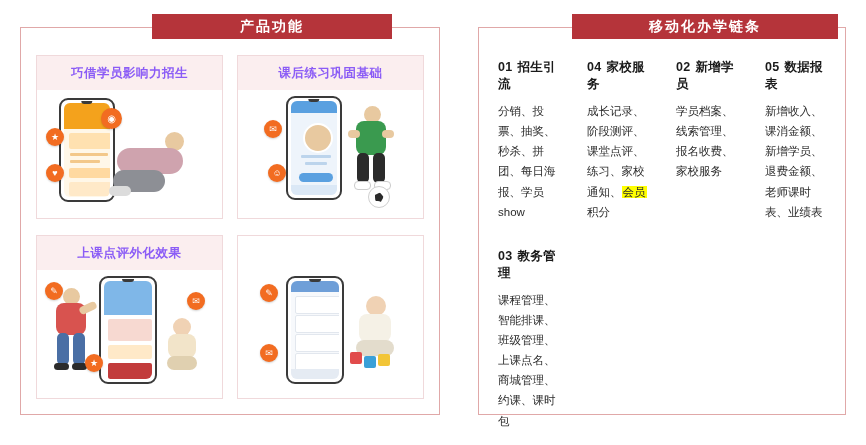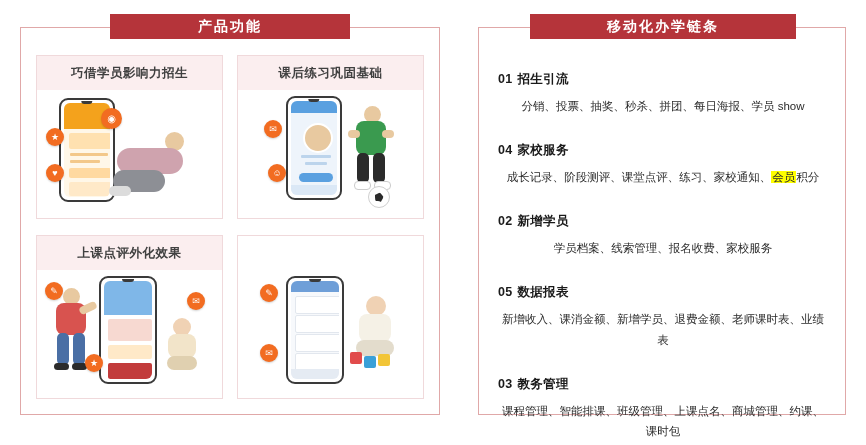--- a/index.html
+++ b/index.html
@@ -48,20 +48,21 @@
     background: #b5343a;
     color: #ffffff;
     font-size: 14px;
     font-weight: bold;
     letter-spacing: 2px;
     display: flex;
     align-items: center;
     justify-content: center;
     height: 25px;
     z-index: 5;
+    margin-left: 42px;
   }
   .banner-left {
     left: 110px;
     top: 14px;
     width: 240px;
   }
   .banner-right {
     left: 530px;
     top: 14px;
     width: 266px;
@@ -91,21 +92,21 @@
     left: 0;
     right: 0;
     top: 0;
     height: 34px;
     background: #fbeeef;
     display: flex;
     align-items: center;
     justify-content: center;
     font-size: 12.5px;
     font-weight: bold;
-    color: #404040;
+    color: #8b5cf6;
     letter-spacing: 0.5px;
   }
   .card-body {
     position: absolute;
     left: 0;
     right: 0;
     top: 34px;
     bottom: 0;
     background: #ffffff;
   }
@@ -193,25 +194,25 @@
   .scr-line {
     position: absolute;
     background: #dcdcdc;
     border-radius: 1px;
   }
 
   
   .chain {
     position: absolute;
     left: 20px;
-    top: 44px;
+    top: 32px;
     width: 330px;
     height: 340px;
     display: grid;
-    grid-template-columns: 1fr;
+    grid-template-columns: 1fr 1fr 1fr 1fr;
     grid-template-rows: 1fr 1fr 1fr;
     column-gap: 22px;
     row-gap: 14px;
     gap: 26px;
   }
   .chain-item { position: relative; }
   .chain-head {
     font-size: 12.5px;
     font-weight: bold;
     color: #1a1a1a;
@@ -219,21 +220,20 @@
     letter-spacing: 0.3px;
   }
   .chain-head .num {
     display: inline-block;
     margin-right: 5px;
   }
   .chain-text {
     font-size: 11.5px;
     line-height: 1.75;
     color: #2b2b2b;
-    text-align: center;
   }
   .hl {
     background: #ffff00;
     padding: 0 1px;
   }
 
   
   .source {
     position: absolute;
     left: 6px;

